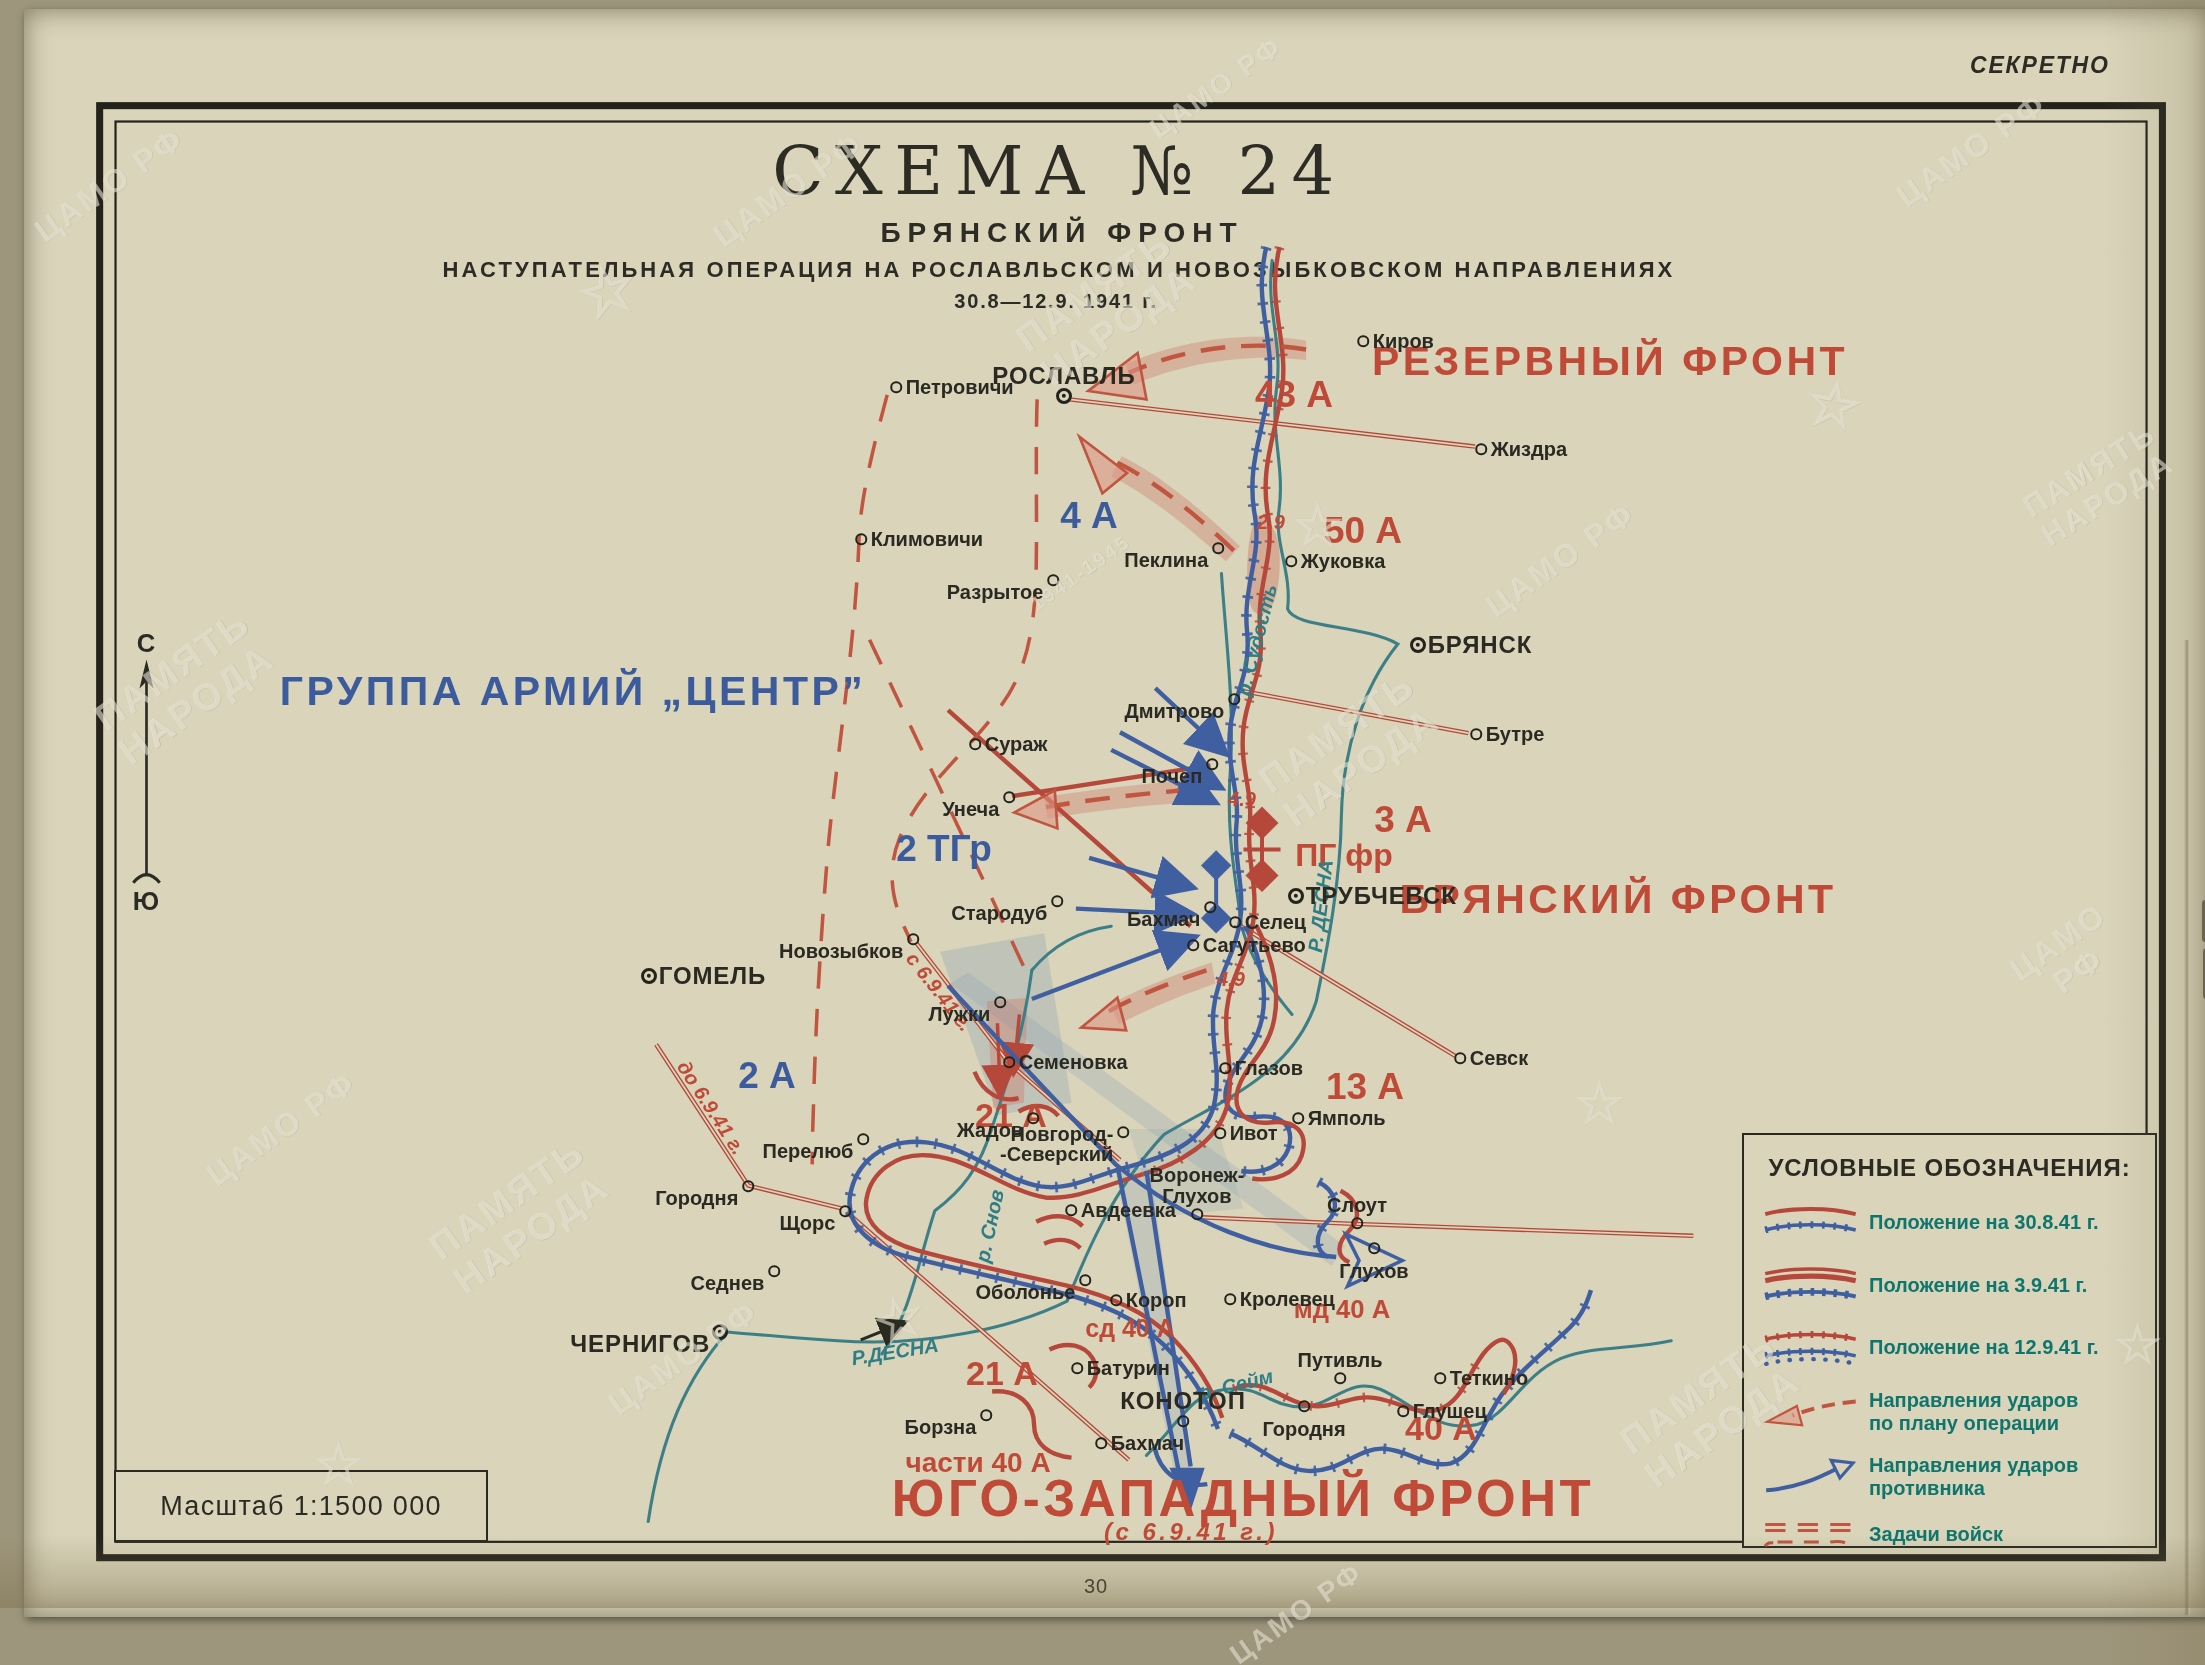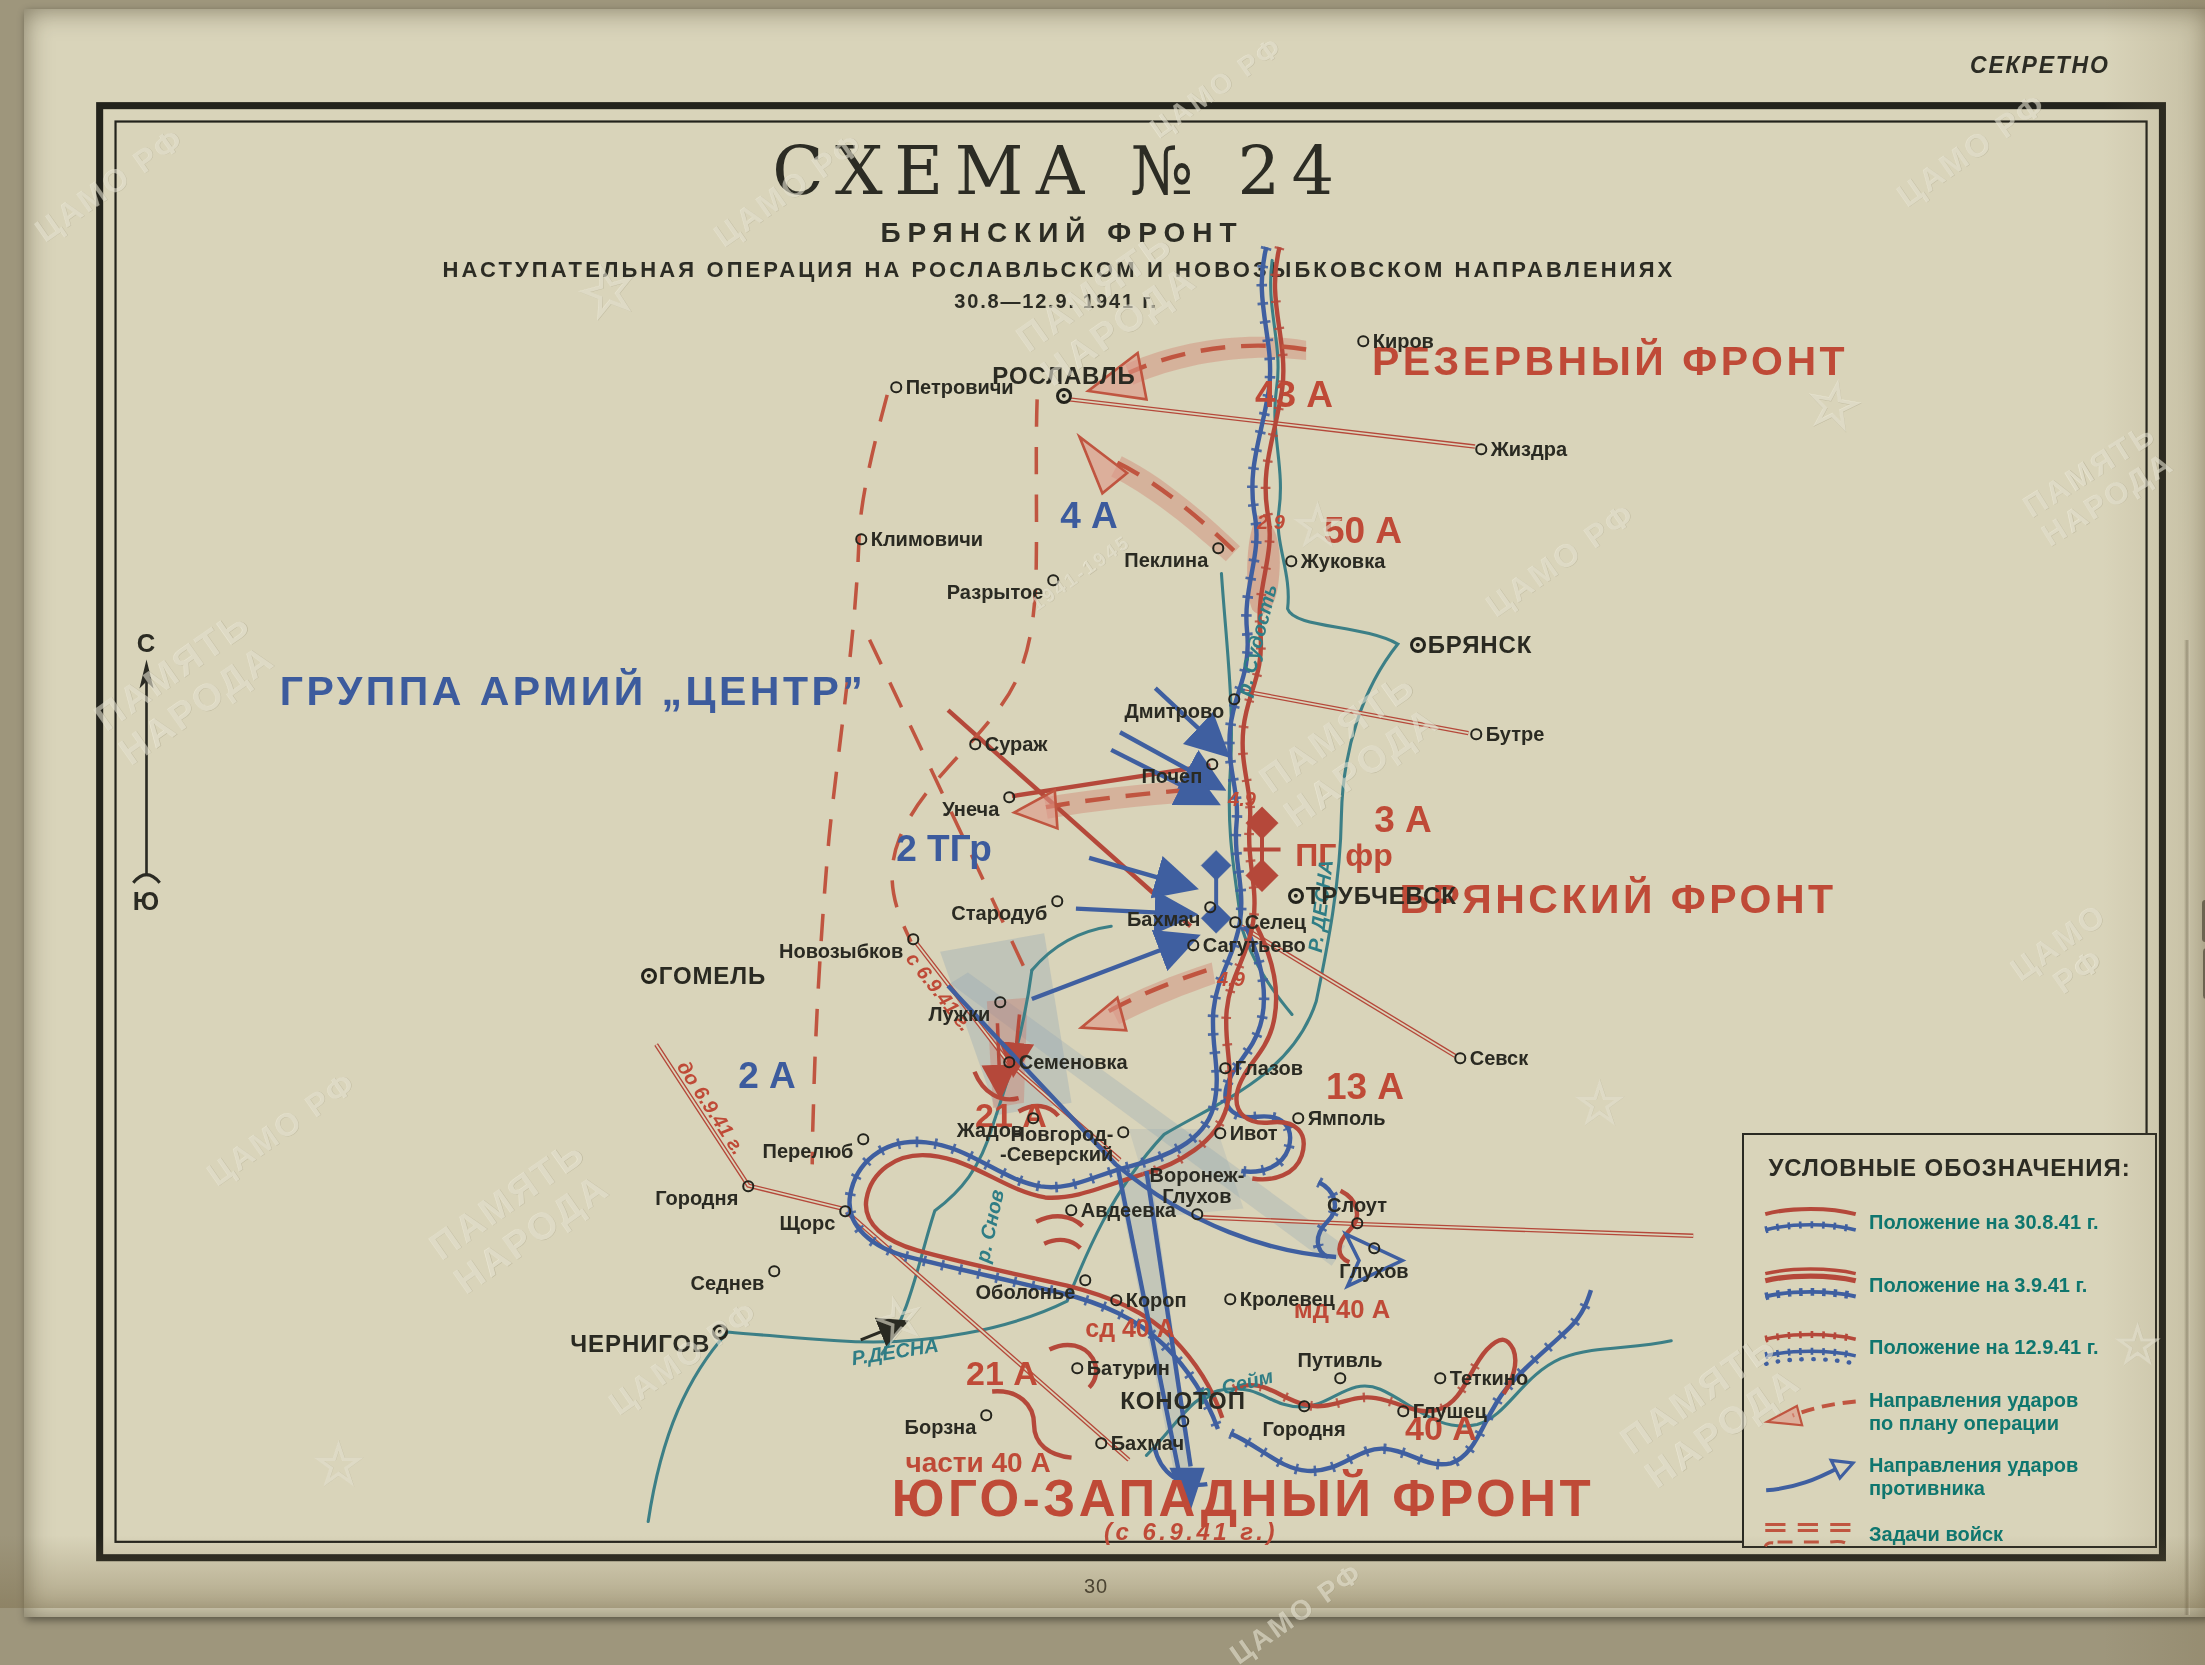--- a/index.html
+++ b/index.html
@@ -451,20 +451,23 @@
   <div class="compass" style="left:146px;top:629px;">
     <span class="c-letter" style="left:0;top:0;">С</span>
     <svg width="53" height="273" viewBox="0 0 120 620" style="position:absolute;left:-26.5px;top:27px;">
       <line x1="60" y1="28" x2="60" y2="500" stroke="#2b2b23" stroke-width="6"></line>
       <path d="M60,8 L44,74 L60,58 L76,74 Z" fill="#2b2b23"></path>
       <path d="M30,515 Q60,478 90,515" fill="none" stroke="#2b2b23" stroke-width="7"></path>
     </svg>
     <span class="c-letter" style="left:0;top:258px;">Ю</span>
   </div>
 
+  <div class="scale-box">
+    <span>Масштаб 1:1500 000</span>
+  </div>
 
   <div class="legend-box">
     <div class="legend-title">УСЛОВНЫЕ ОБОЗНАЧЕНИЯ:</div>
     <div id="legend-rows">
         <div class="legend-row" style="top: 66px;">
           <span class="legend-sym"><svg viewBox="0 0 230 96">
               <path d="M12,30 C70,14 160,14 218,30" fill="none" stroke="#b5483a" stroke-width="9"></path>
               <path d="M12,66 C70,50 160,50 218,66" fill="none" stroke="#3f5fa0" stroke-width="16" stroke-dasharray="6 20"></path>
               <path d="M12,66 C70,50 160,50 218,66" fill="none" stroke="#3f5fa0" stroke-width="8"></path>
             </svg></span>

